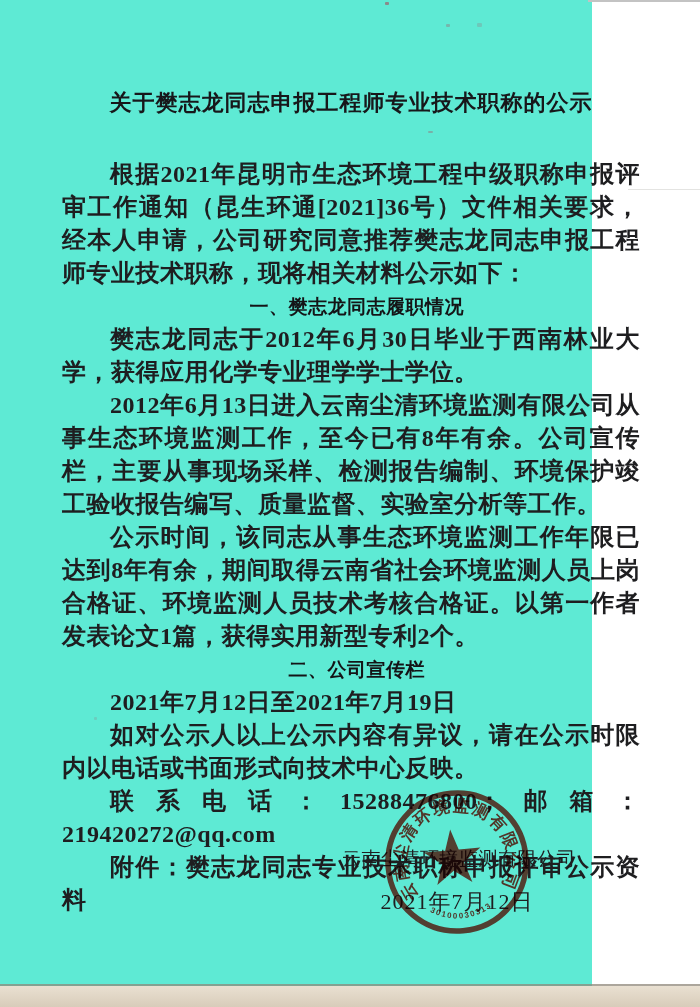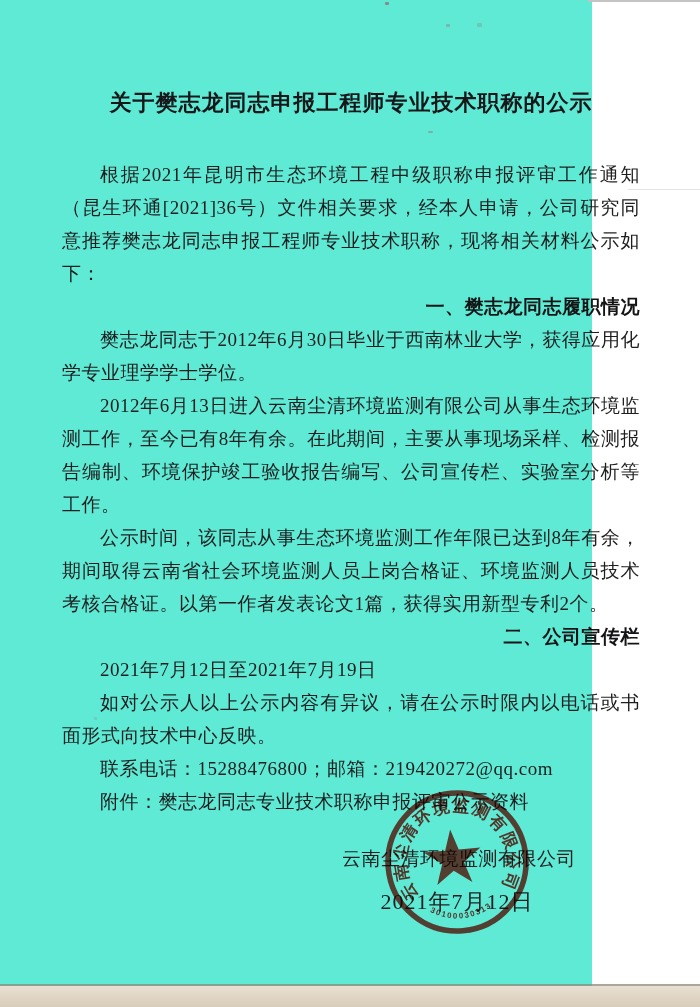--- a/index.html
+++ b/index.html
@@ -24,32 +24,33 @@
     font-family: "Liberation Sans", sans-serif;
     font-weight: 700;
     font-size: 22px;
     text-align: center;
     letter-spacing: 1px;
     margin: 0 0 40px 0;
     color: #17171a;
   }
   .blk {
     margin: 0;
-    font-size: 19px;
+    font-size: 24px;
     line-height: 33px;
     text-align: justify;
     letter-spacing: 0.5px;
+    font-weight: bold;
   }
   .blk.indent { text-indent: 2em; }
   .blk.heading {
     font-family: "Liberation Sans", sans-serif;
     font-weight: 700;
     font-size: 19px;
     text-indent: 0.6em;
-    text-align: right;
+    text-align: center;
     color: #141416;
   }
   .signature {
     position: absolute;
     left: 342px; top: 846px;
     width: 230px;
     text-align: center;
     color: #1e1e20;
   }
   .signature .company {
@@ -112,21 +113,21 @@
 <body>
 
 <div class="page">
 
   <div class="content">
     <h1 class="doc-title">关于樊志龙同志申报工程师专业技术职称的公示</h1>
 
     <p class="blk indent">根据2021年昆明市生态环境工程中级职称申报评审工作通知（昆生环通[2021]36号）文件相关要求，经本人申请，公司研究同意推荐樊志龙同志申报工程师专业技术职称，现将相关材料公示如下：</p>
     <p class="blk heading">一、樊志龙同志履职情况</p>
     <p class="blk indent">樊志龙同志于2012年6月30日毕业于西南林业大学，获得应用化学专业理学学士学位。</p>
-    <p class="blk indent">2012年6月13日进入云南尘清环境监测有限公司从事生态环境监测工作，至今已有8年有余。在此期间，主要从事现场采样、检测报告编制、环境保护竣工验收报告编写、公司宣传栏、实验室分析等工作。</p>
+    <p class="blk indent">2012年6月13日进入云南尘清环境监测有限公司从事生态环境监测工作，至今已有8年有余。公司宣传栏，主要从事现场采样、检测报告编制、环境保护竣工验收报告编写、质量监督、实验室分析等工作。</p>
     <p class="blk indent">公示时间，该同志从事生态环境监测工作年限已达到8年有余，期间取得云南省社会环境监测人员上岗合格证、环境监测人员技术考核合格证。以第一作者发表论文1篇，获得实用新型专利2个。</p>
     <p class="blk heading">二、公司宣传栏</p>
     <p class="blk indent">2021年7月12日至2021年7月19日</p>
     <p class="blk indent">如对公示人以上公示内容有异议，请在公示时限内以电话或书面形式向技术中心反映。</p>
     <p class="blk indent">联系电话：15288476800；邮箱：219420272@qq.com</p>
     <p class="blk indent">附件：樊志龙同志专业技术职称申报评审公示资料</p>
   </div>
 
   <div class="signature">
     <div class="company">云南尘清环境监测有限公司</div>

